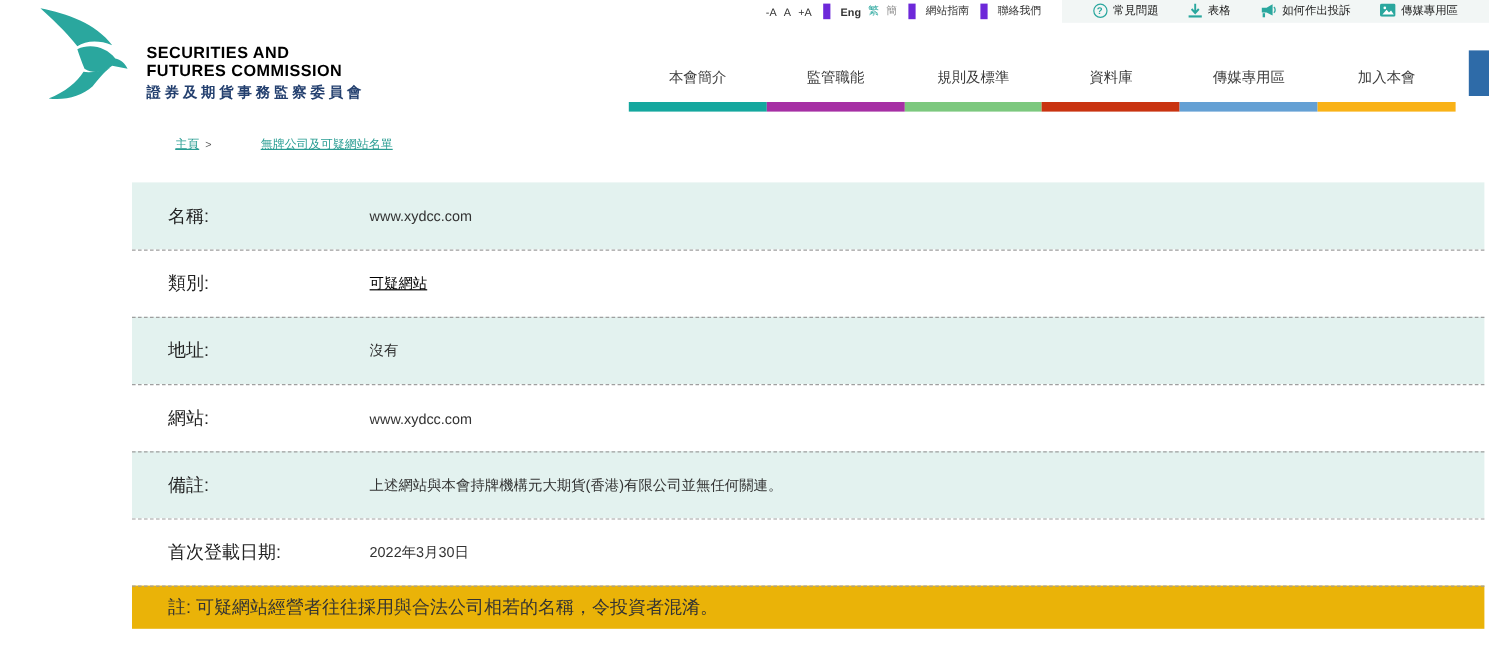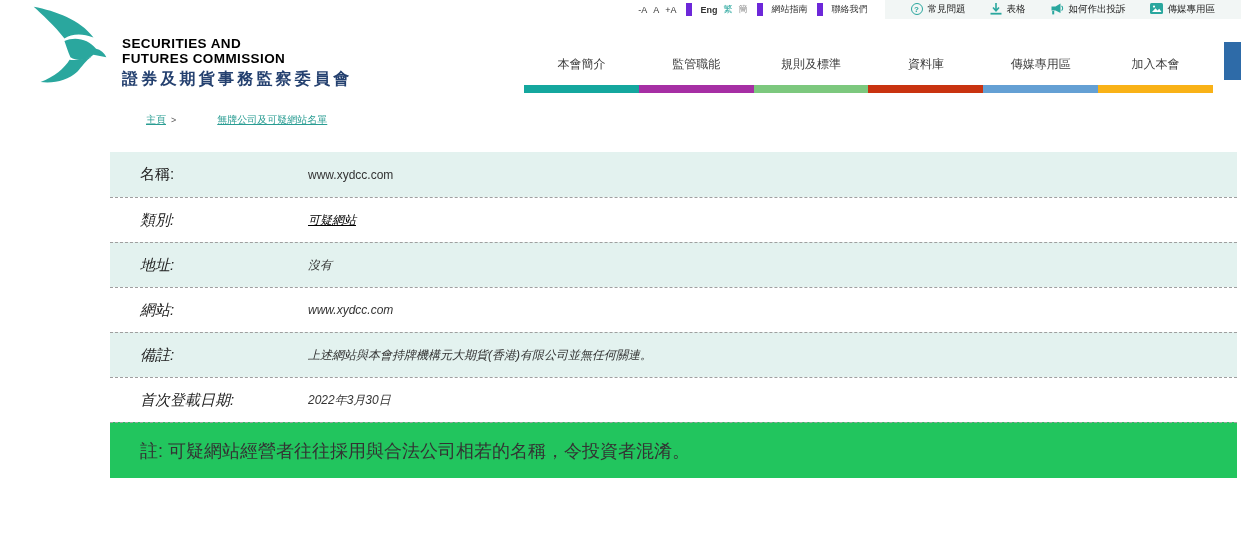--- a/index.html
+++ b/index.html
@@ -16,44 +16,44 @@
   .quick-links { display:flex; align-items:center; gap:0; background:#f2f6f5; height:19px; padding:0 14px; }
   .quick-item { display:flex; align-items:flex-start; gap:5px; padding:0 12px; cursor:pointer; font-size:9.5px; color:#222; white-space:nowrap; }
   .q-icon { display:inline-flex; align-items:center; justify-content:center; }
   .icon-question { width:12px; height:12px; border:1.2px solid #2aa79e; border-radius:50%; color:#2aa79e; font-size:8px; font-weight:bold; }
   .icon-question::before { content:"?"; }
 
   
   .logo { position:absolute; left:30px; top:6px; display:flex; cursor:pointer; }
   .logo-text { margin-left:6px; margin-top:30px; }
   .logo-en { font-size:13.5px; font-weight:bold; color:#000000; letter-spacing:.4px; line-height:15px; }
-  .logo-cn { font-size:16px; font-weight:bold; color:#24406f; letter-spacing:3.2px; margin-top:3px; }
+  .logo-cn { font-size:12px; font-weight:bold; color:#24406f; letter-spacing:3.2px; margin-top:3px; }
 
   
   .main-nav { position:absolute; left:524px; top:50px; width:689px; display:flex; }
   .nav-item { flex:1; text-align:center; font-size:12px; color:#3c3c3c; cursor:pointer; padding:6px 0; white-space:nowrap; }
   .color-bar { position:absolute; left:524px; top:85px; width:689px; height:8px; display:flex; }
   .color-seg { flex:1; height:100%; }
   .search-btn { position:absolute; right:0; top:42px; width:17px; height:38px; cursor:pointer; }
 
   
   .breadcrumb { position:absolute; left:110px; top:113px; font-size:10px; display:flex; align-items:center; gap:5px; }
   .crumb { color:#2a9d93; text-decoration:underline; cursor:pointer;margin-left:36px; }
   .crumb-sep { color:#555; font-size:9px; }
 
   
   .detail-table { position:absolute; left:110px; top:152px; width:1127px; }
-  .d-row { display:flex; align-items:center; height:45px; }
-  .d-row + .d-row { border-top:1px dashed #9f9f9f;font-style:italic; }
+  .d-row { display:flex; align-items:center; height:56px; }
+  .d-row + .d-row { border-top:1px dashed #9f9f9f; }
   .d-row.mint { background:#e3f2ef; }
   .d-row.white { background:#ffffff; }
   .d-label { width:198px; padding-left:30px; font-size:15px; color:#222; flex-shrink:0; }
   .d-value { font-size:12px; color:#333; }
   .d-value.link { color:#000000; text-decoration:underline; cursor:pointer;text-align:right; }
-  .note-row { display:flex; align-items:center; height:56px; padding-left:30px; font-size:18px; color:#333; border-top:1px dashed #9f9f9f; background:#22c55e; }
+  .note-row { display:flex; align-items:center; height:36px; padding-left:30px; font-size:15px; color:#333; border-top:1px dashed #9f9f9f; background:#eab308; }
 </style>
 </head>
 <body>
 
 <div class="page">
 
   <div class="top-bar">
     <div class="top-links">
       <div class="top-group">
         <span class="top-link">-A</span>

